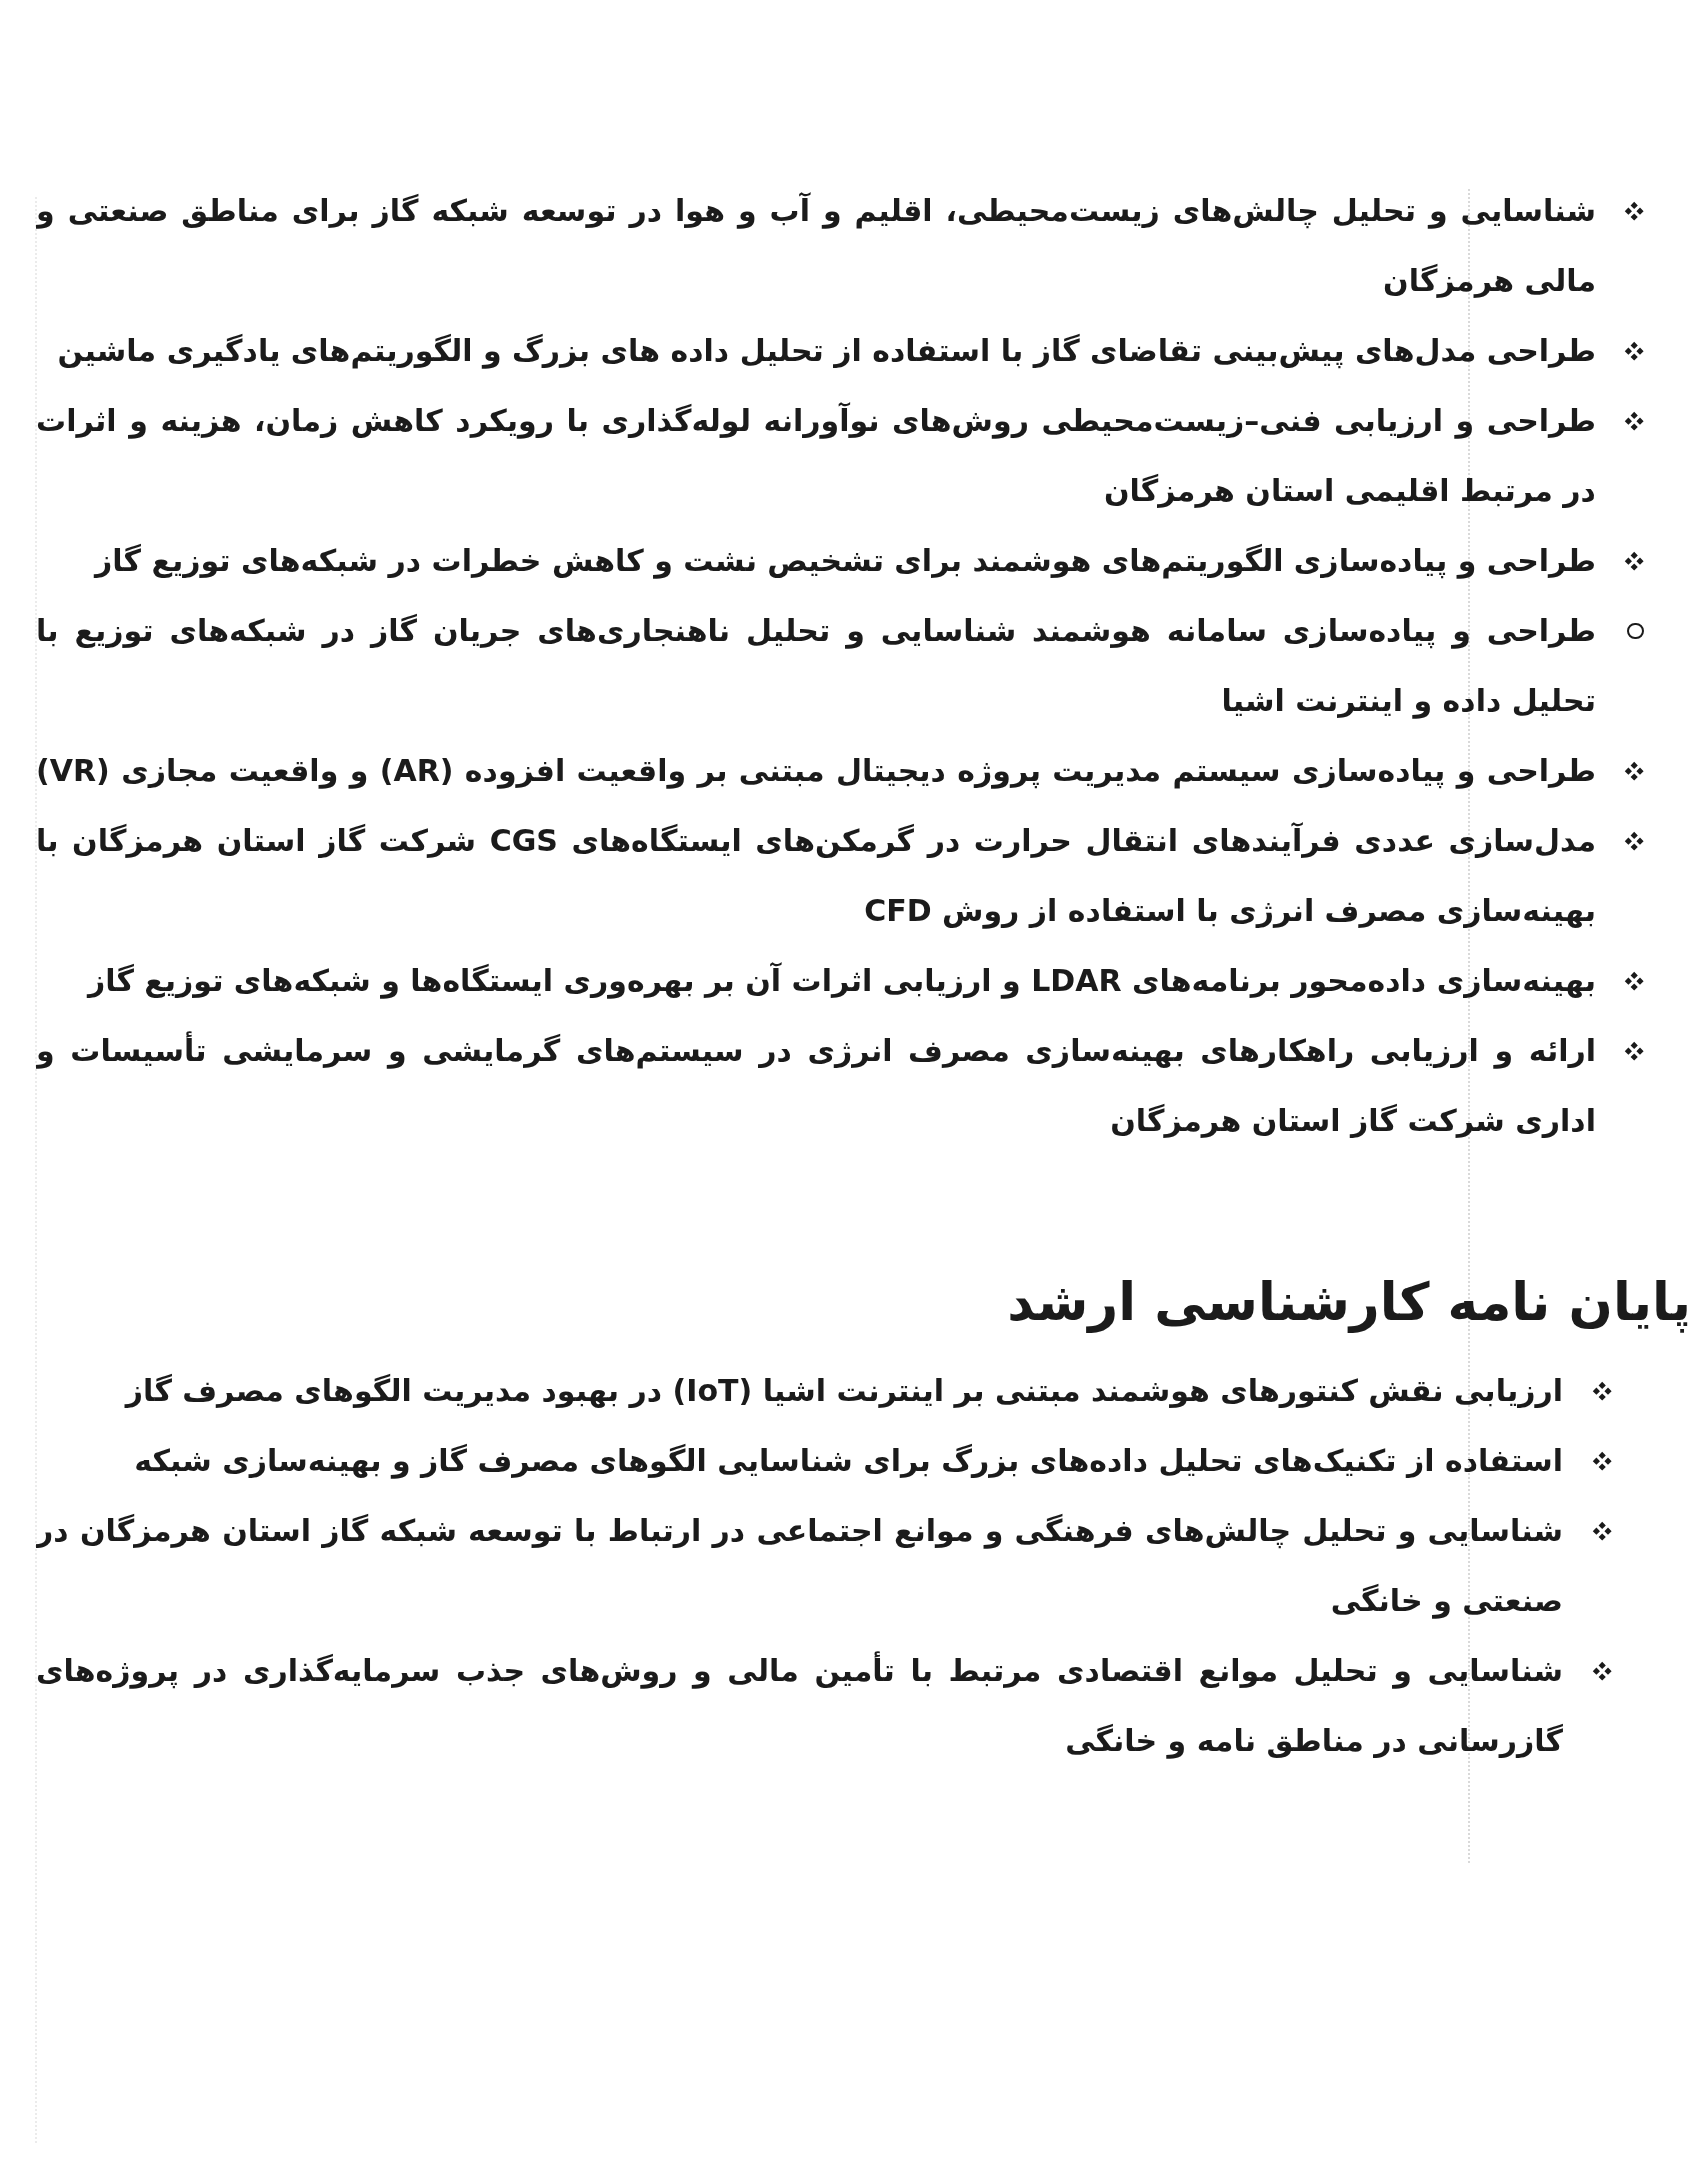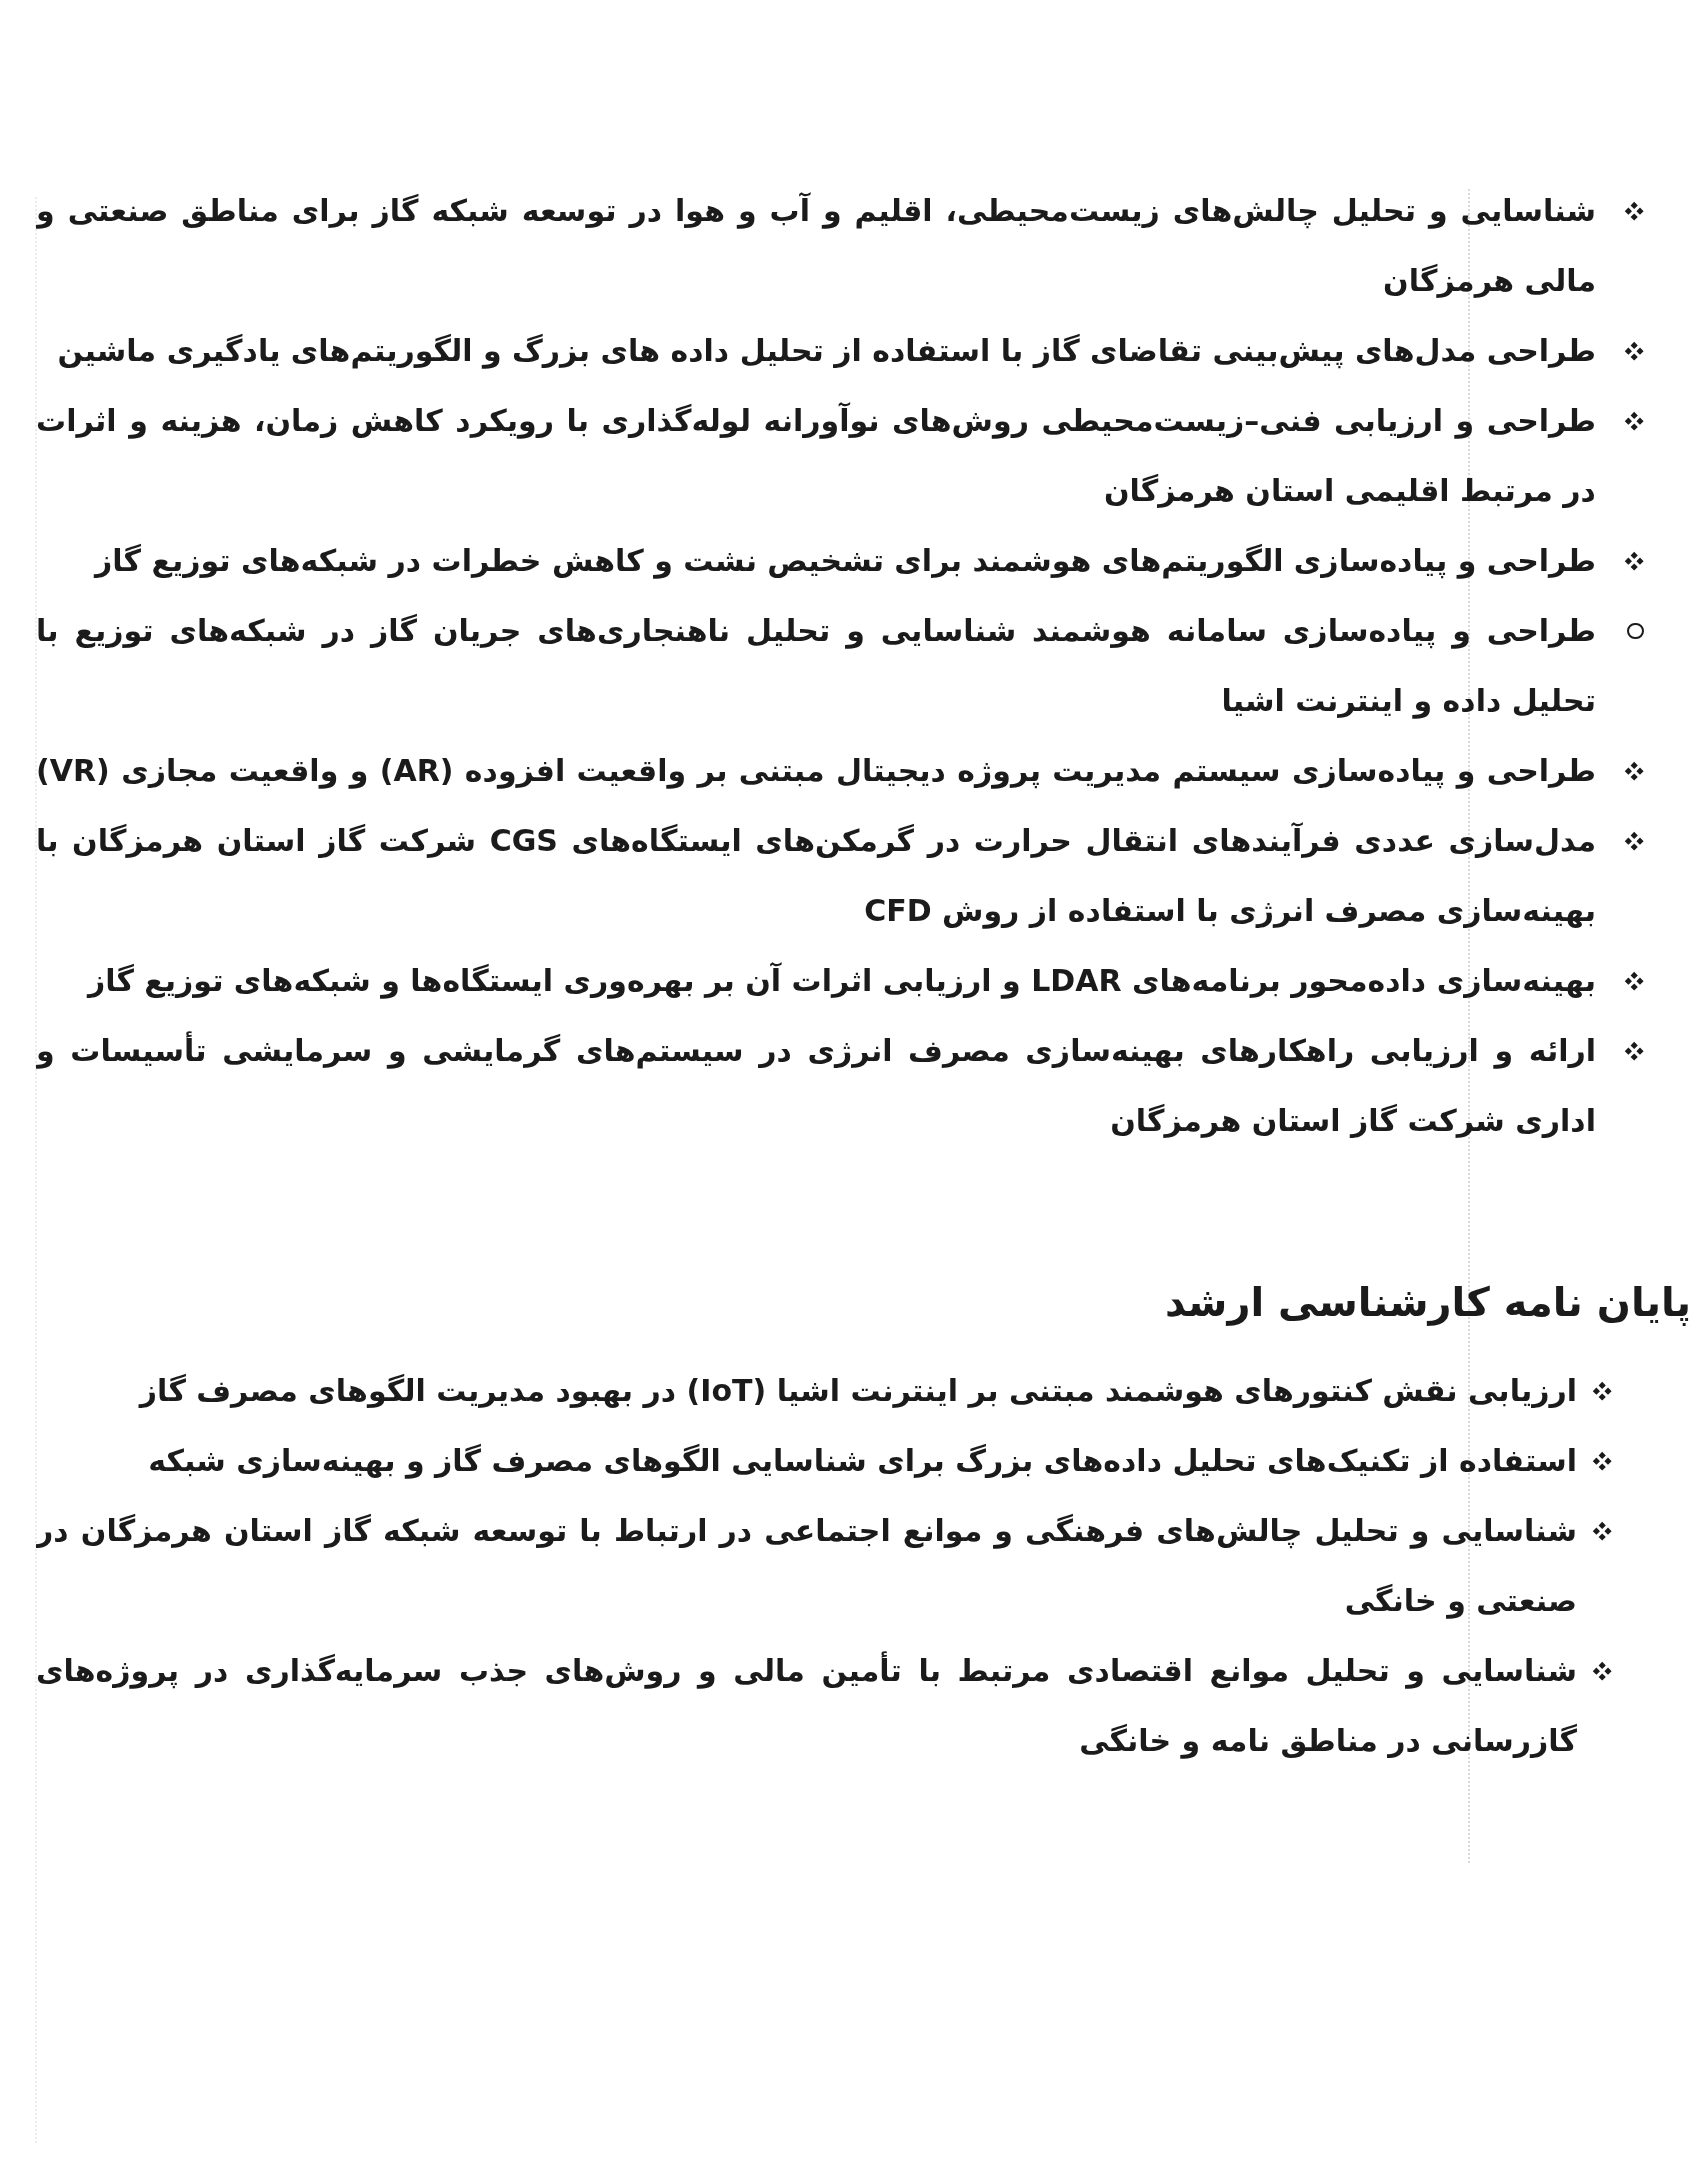--- a/index.html
+++ b/index.html
@@ -12,21 +12,21 @@
     direction: rtl;
     font-family: "DejaVu Sans", sans-serif;
     font-weight: 700;
     color: #1b1b1b;
   }
   .content { position: absolute; top: 176px; right: 9px; left: 36px; }
 
   .list .item { display: flex; align-items: flex-start; }
   .g1 .item { padding-right: 47px; }
   .g1 .marker { flex: 0 0 48px; }
-  .g2 .item { padding-right: 79px; }
+  .g2 .item { padding-right: 79px; gap: 14px; }
   .g2 .marker { flex: 0 0 35px; }
 
   .marker {
     display: flex;
     justify-content: flex-start; 
     align-items: center;
     height: 70px;
   }
   .dsvg { width: 20.4px; height: 20.4px; fill: #1b1b1b; display: block; }
   .circle {
@@ -37,21 +37,21 @@
     box-sizing: border-box;
     background: transparent;
   }
 
   .text { flex: 1 1 auto; font-size: 30px; line-height: 70px; min-width: 0; }
   .line { text-align: right; height: 70px; overflow: hidden; }
   .line.fill { text-align: justify; text-align-last: justify; }
 
   .heading {
     margin: 105px 0 12px 0;
-    font-size: 40px;
+    font-size: 52px;
     line-height: 83px;
     text-align: right;
     font-weight: 700;
   }
 
   .artifact-line {
     position: absolute;
     width: 0;
     border-left: 2.3px dotted #dcdcdc;
     pointer-events: none;

